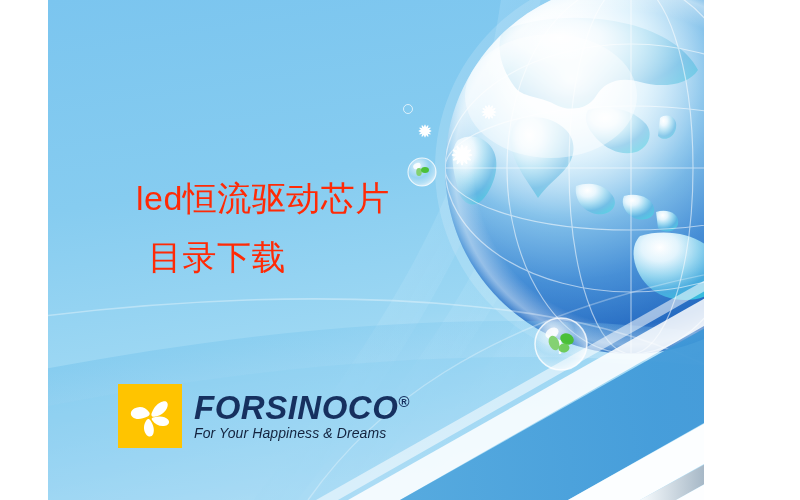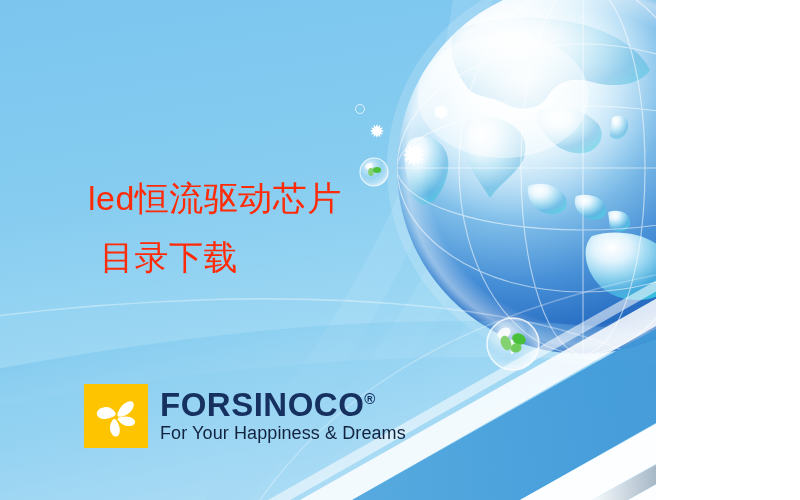--- a/index.html
+++ b/index.html
@@ -10,20 +10,21 @@
   body {
     font-family: "Liberation Sans", sans-serif;
   }
 
   .banner {
     position: relative;
     width: 656px;
     height: 500px;
     overflow: hidden;
     background: linear-gradient(170deg, #7cc6ef 0%, #84cbf0 35%, #93d3f2 62%, #b3e0f6 85%, #cfeafa 100%);
+    margin-left: 48px;
   }
 
   .art-svg {
     position: absolute;
     top: 0; left: 0;
     width: 800px;
     height: 500px;
   }
 
   
@@ -41,24 +42,25 @@
   }
   .headline .line2 {
     display: block;
     padding-left: 12px;
     font-family: Liberation Serif, serif;
   }
 
   
   .logo {
     position: absolute;
-    left: 84px;
+    left: 70px;
     top: 384px;
     display: flex;
     align-items: center;
+    font-style: italic;
   }
   .logo-mark {
     width: 64px;
     height: 64px;
     background: #ffc400;
     flex: 0 0 auto;
   }
   .logo-mark svg { display: block; }
   .logo-text {
     margin-left: 12px;
@@ -75,26 +77,25 @@
     white-space: nowrap;
     font-family: "Liberation Sans", sans-serif;
   }
   .logo-word .reg {
     font-size: 15px;
     vertical-align: 12px;
     font-weight: bold;
   }
   .logo-tagline {
     color: #13233f;
-    font-size: 18px;
+    font-size: 14px;
     letter-spacing: 0.1px;
     margin-top: 1px;
     white-space: nowrap;
     font-family: "Liberation Sans", sans-serif;
-    text-align: right;
   }
 </style>
 </head>
 <body>
 
 <div class="banner">
 
   <svg class="art-svg" viewBox="0 0 800 500" preserveAspectRatio="none">
     <defs>
 

